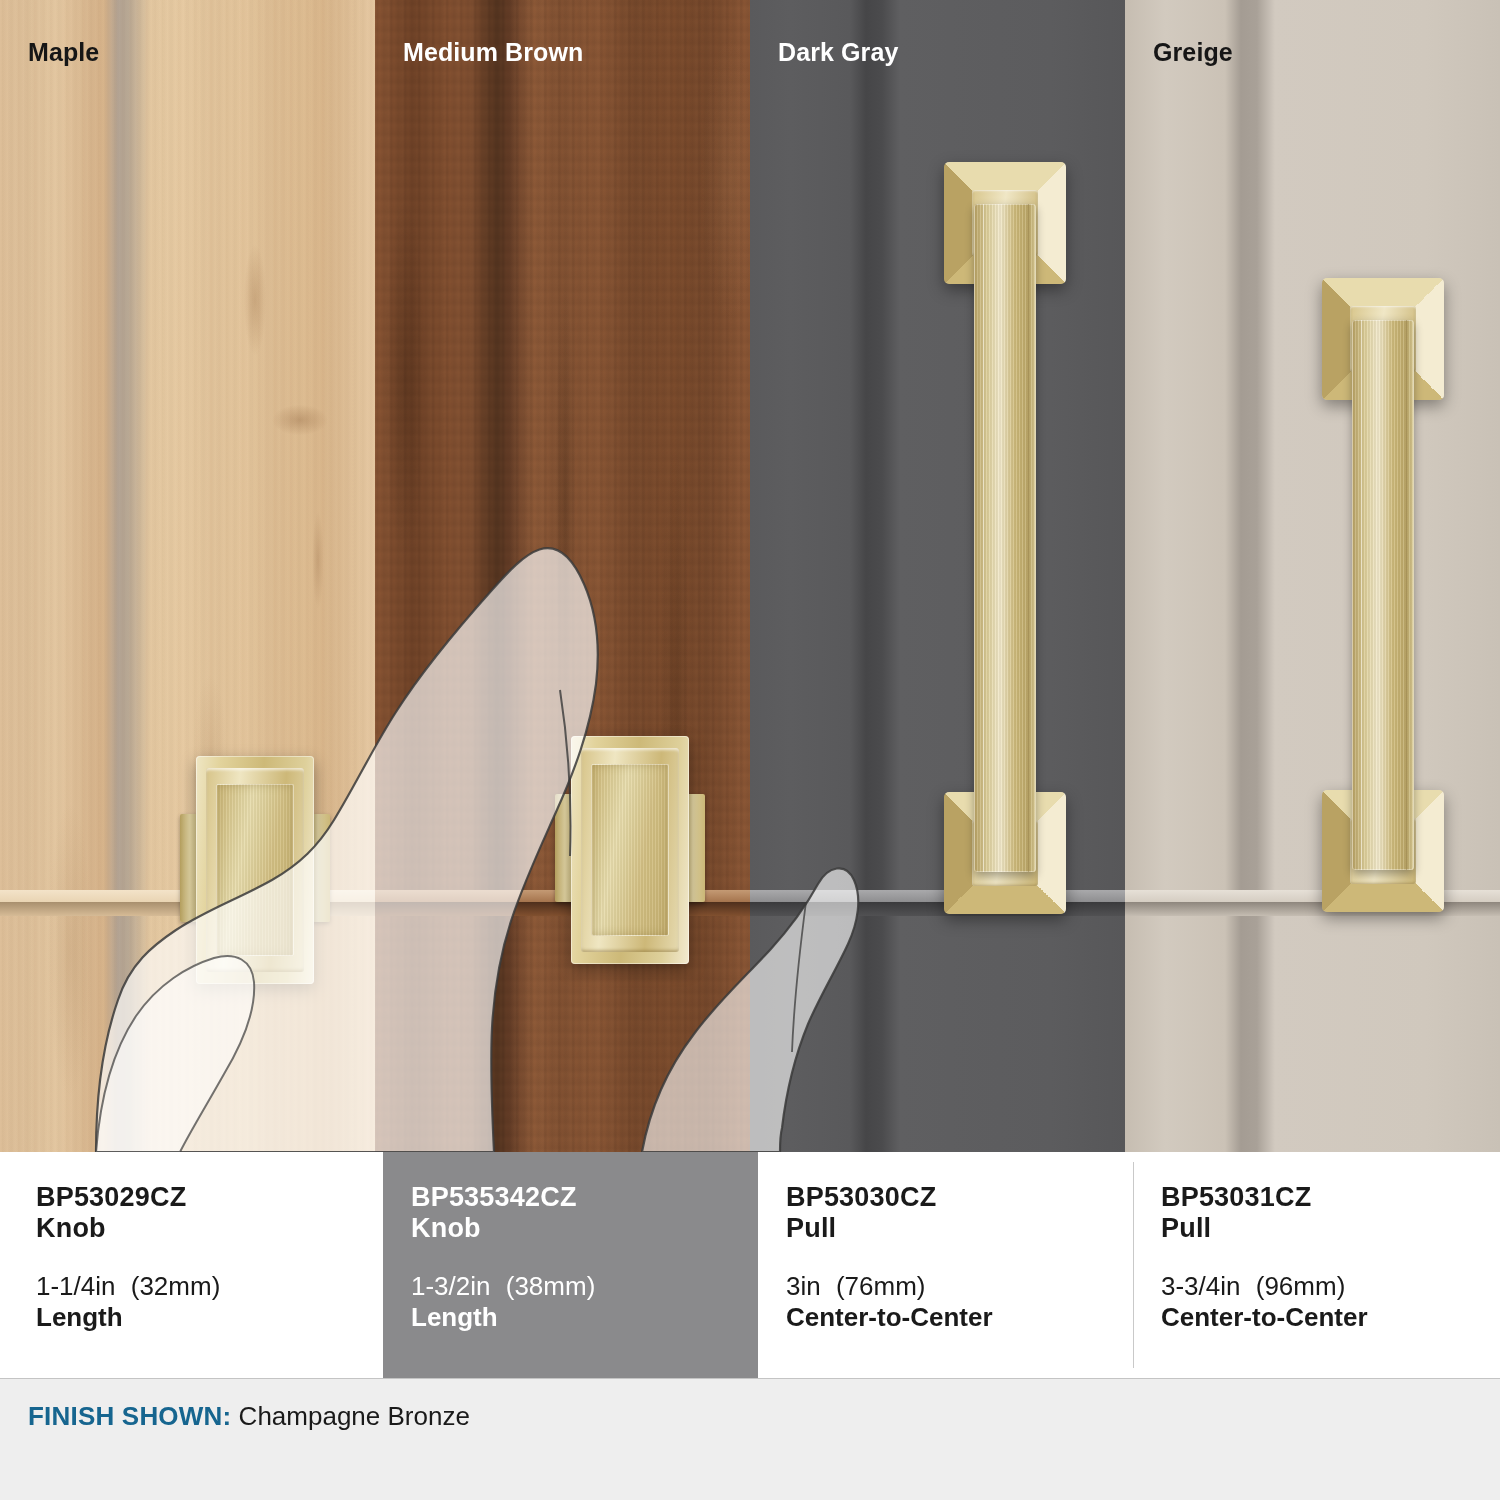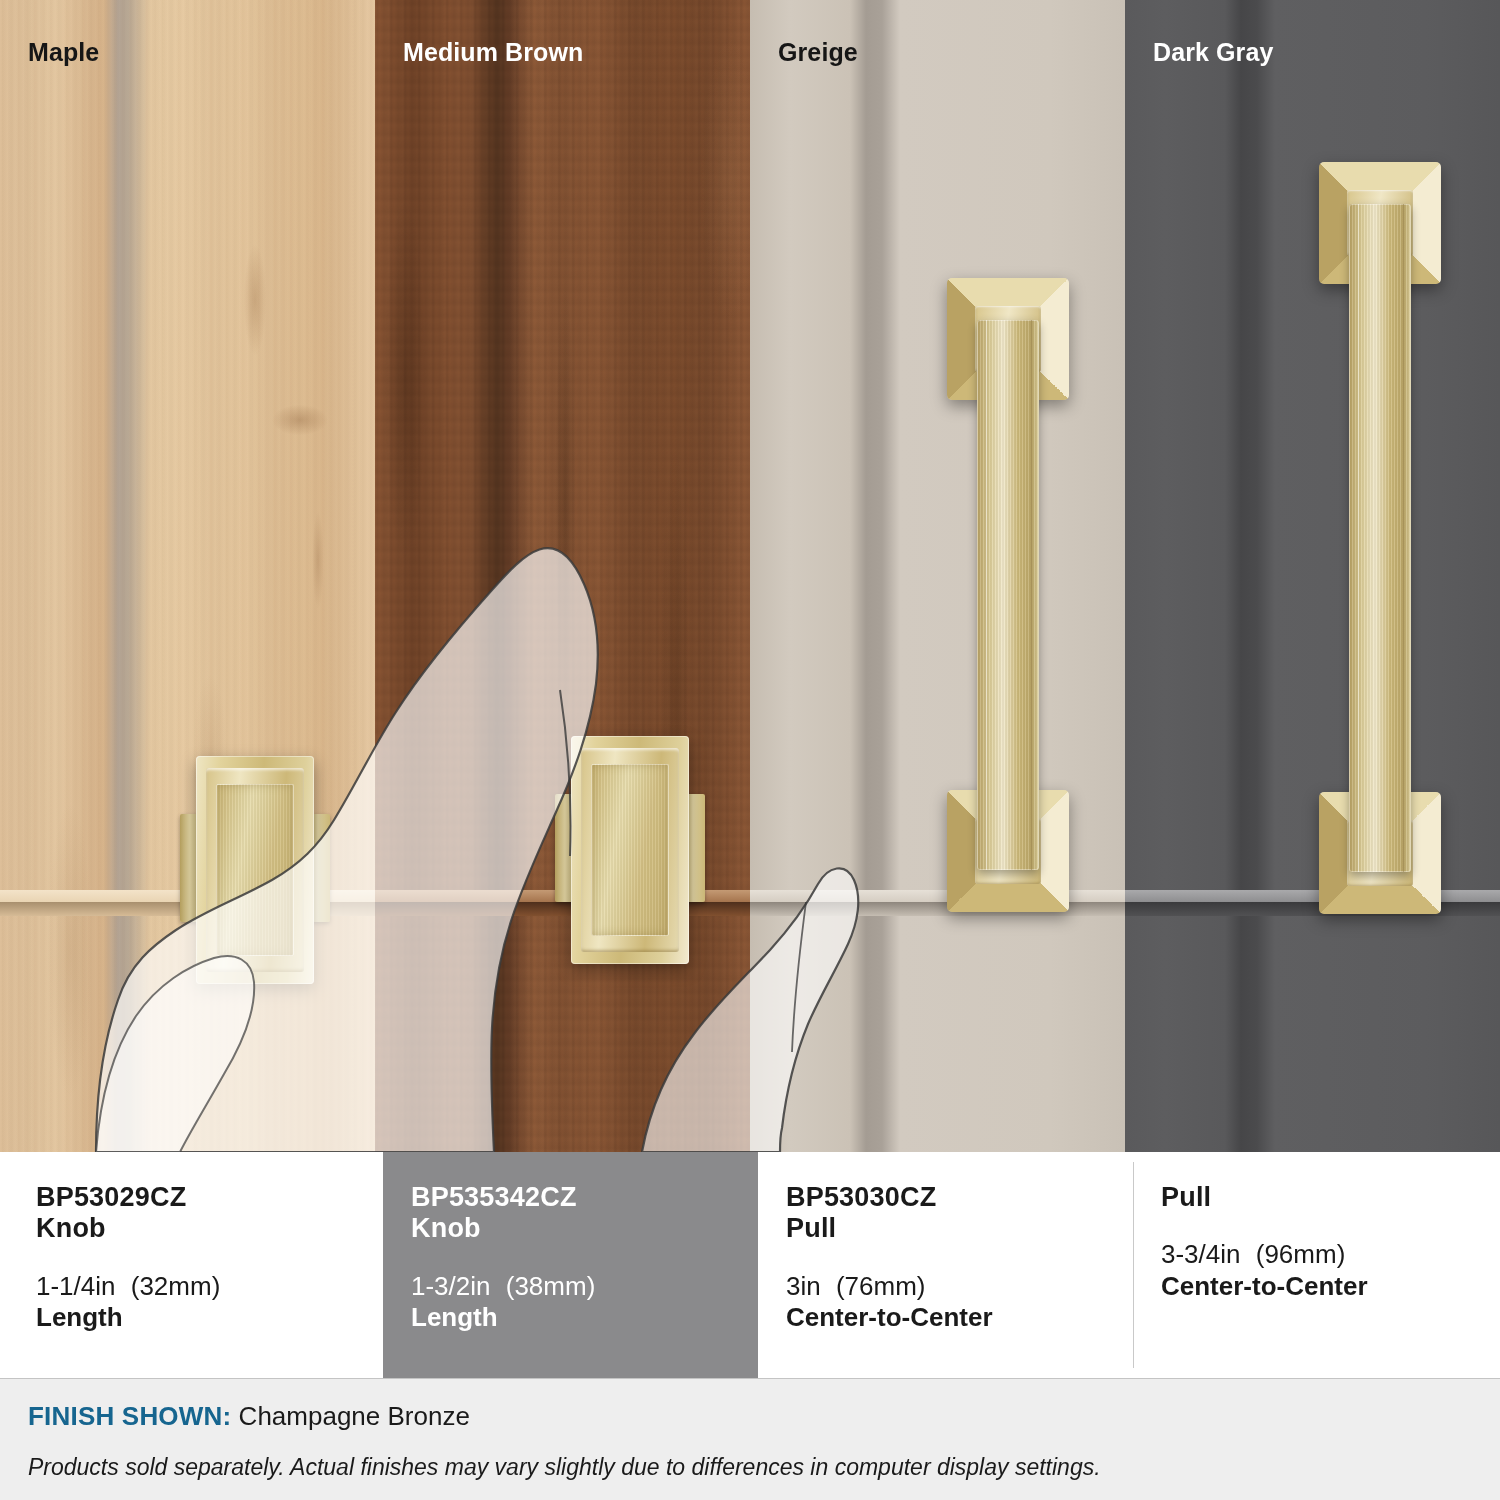--- a/index.html
+++ b/index.html
@@ -272,49 +272,49 @@
         <div class="plate">
           <div class="bevel"></div>
           <div class="face"></div>
         </div>
       </div>
 
       <div class="panel-label lbl-light">Medium Brown</div>
     </div>
 
     <div class="panel">
+      <div class="field dg-base"></div>
+      <div class="door-edge dg-edge" style="top:890px;">
+        <div class="lip"></div>
+          <div class="shade"></div>
+      </div>
+
+      <div class="hw pull" style="left:190px; top:162px; height:752px;">
+        <div class="post top"></div>
+        <div class="post bot"></div>
+        <div class="bar" style="top:42px; bottom:42px;"></div>
+      </div>
+
+      <div class="panel-label lbl-light">Dark Gray</div>
+    </div>
+
+    <div class="panel">
       <div class="field greige-base"></div>
       <div class="door-edge greige-edge" style="top:890px;">
         <div class="lip"></div>
           <div class="shade"></div>
       </div>
 
       <div class="hw pull" style="left:193px; top:278px; height:634px;">
         <div class="post top"></div>
         <div class="post bot"></div>
         <div class="bar" style="top:42px; bottom:42px;"></div>
       </div>
 
       <div class="panel-label lbl-dark">Greige</div>
-    </div>
-
-    <div class="panel">
-      <div class="field dg-base"></div>
-      <div class="door-edge dg-edge" style="top:890px;">
-        <div class="lip"></div>
-          <div class="shade"></div>
-      </div>
-
-      <div class="hw pull" style="left:190px; top:162px; height:752px;">
-        <div class="post top"></div>
-        <div class="post bot"></div>
-        <div class="bar" style="top:42px; bottom:42px;"></div>
-      </div>
-
-      <div class="panel-label lbl-light">Dark Gray</div>
     </div>
   </div>
 
   <svg class="hand-layer" viewBox="0 0 1500 1152" preserveAspectRatio="none">
 
     <path d="M 96,1152
              C 96,1090 104,1040 118,1000
              C 130,964 152,946 176,930
              C 206,910 240,898 272,880
              C 300,864 318,846 334,820
@@ -373,30 +373,30 @@
       <div class="sku">BP53030CZ</div>
       <div class="type">Pull</div>
       <div class="dims">
         <b>3in</b>
         <span class="mm">(76mm)</span>
         <div class="unit">Center-to-Center</div>
       </div>
     </div>
 
     <div class="cap white divider">
+      <div class="sku">BP53031CZ</div>
       <div class="type">Pull</div>
       <div class="dims">
         <b>3-3/4in</b>
         <span class="mm">(96mm)</span>
         <div class="unit">Center-to-Center</div>
       </div>
     </div>
   </div>
 
   <div class="footer">
     <div class="line1">
       <span class="k">FINISH SHOWN:</span>
       <span>Champagne Bronze</span>
     </div>
-    <div class="line2">Products sold separately. Actual finishes may vary slightly due to differences in computer display settings.</div>
   </div>
 
 </div>
 
 </body></html>

